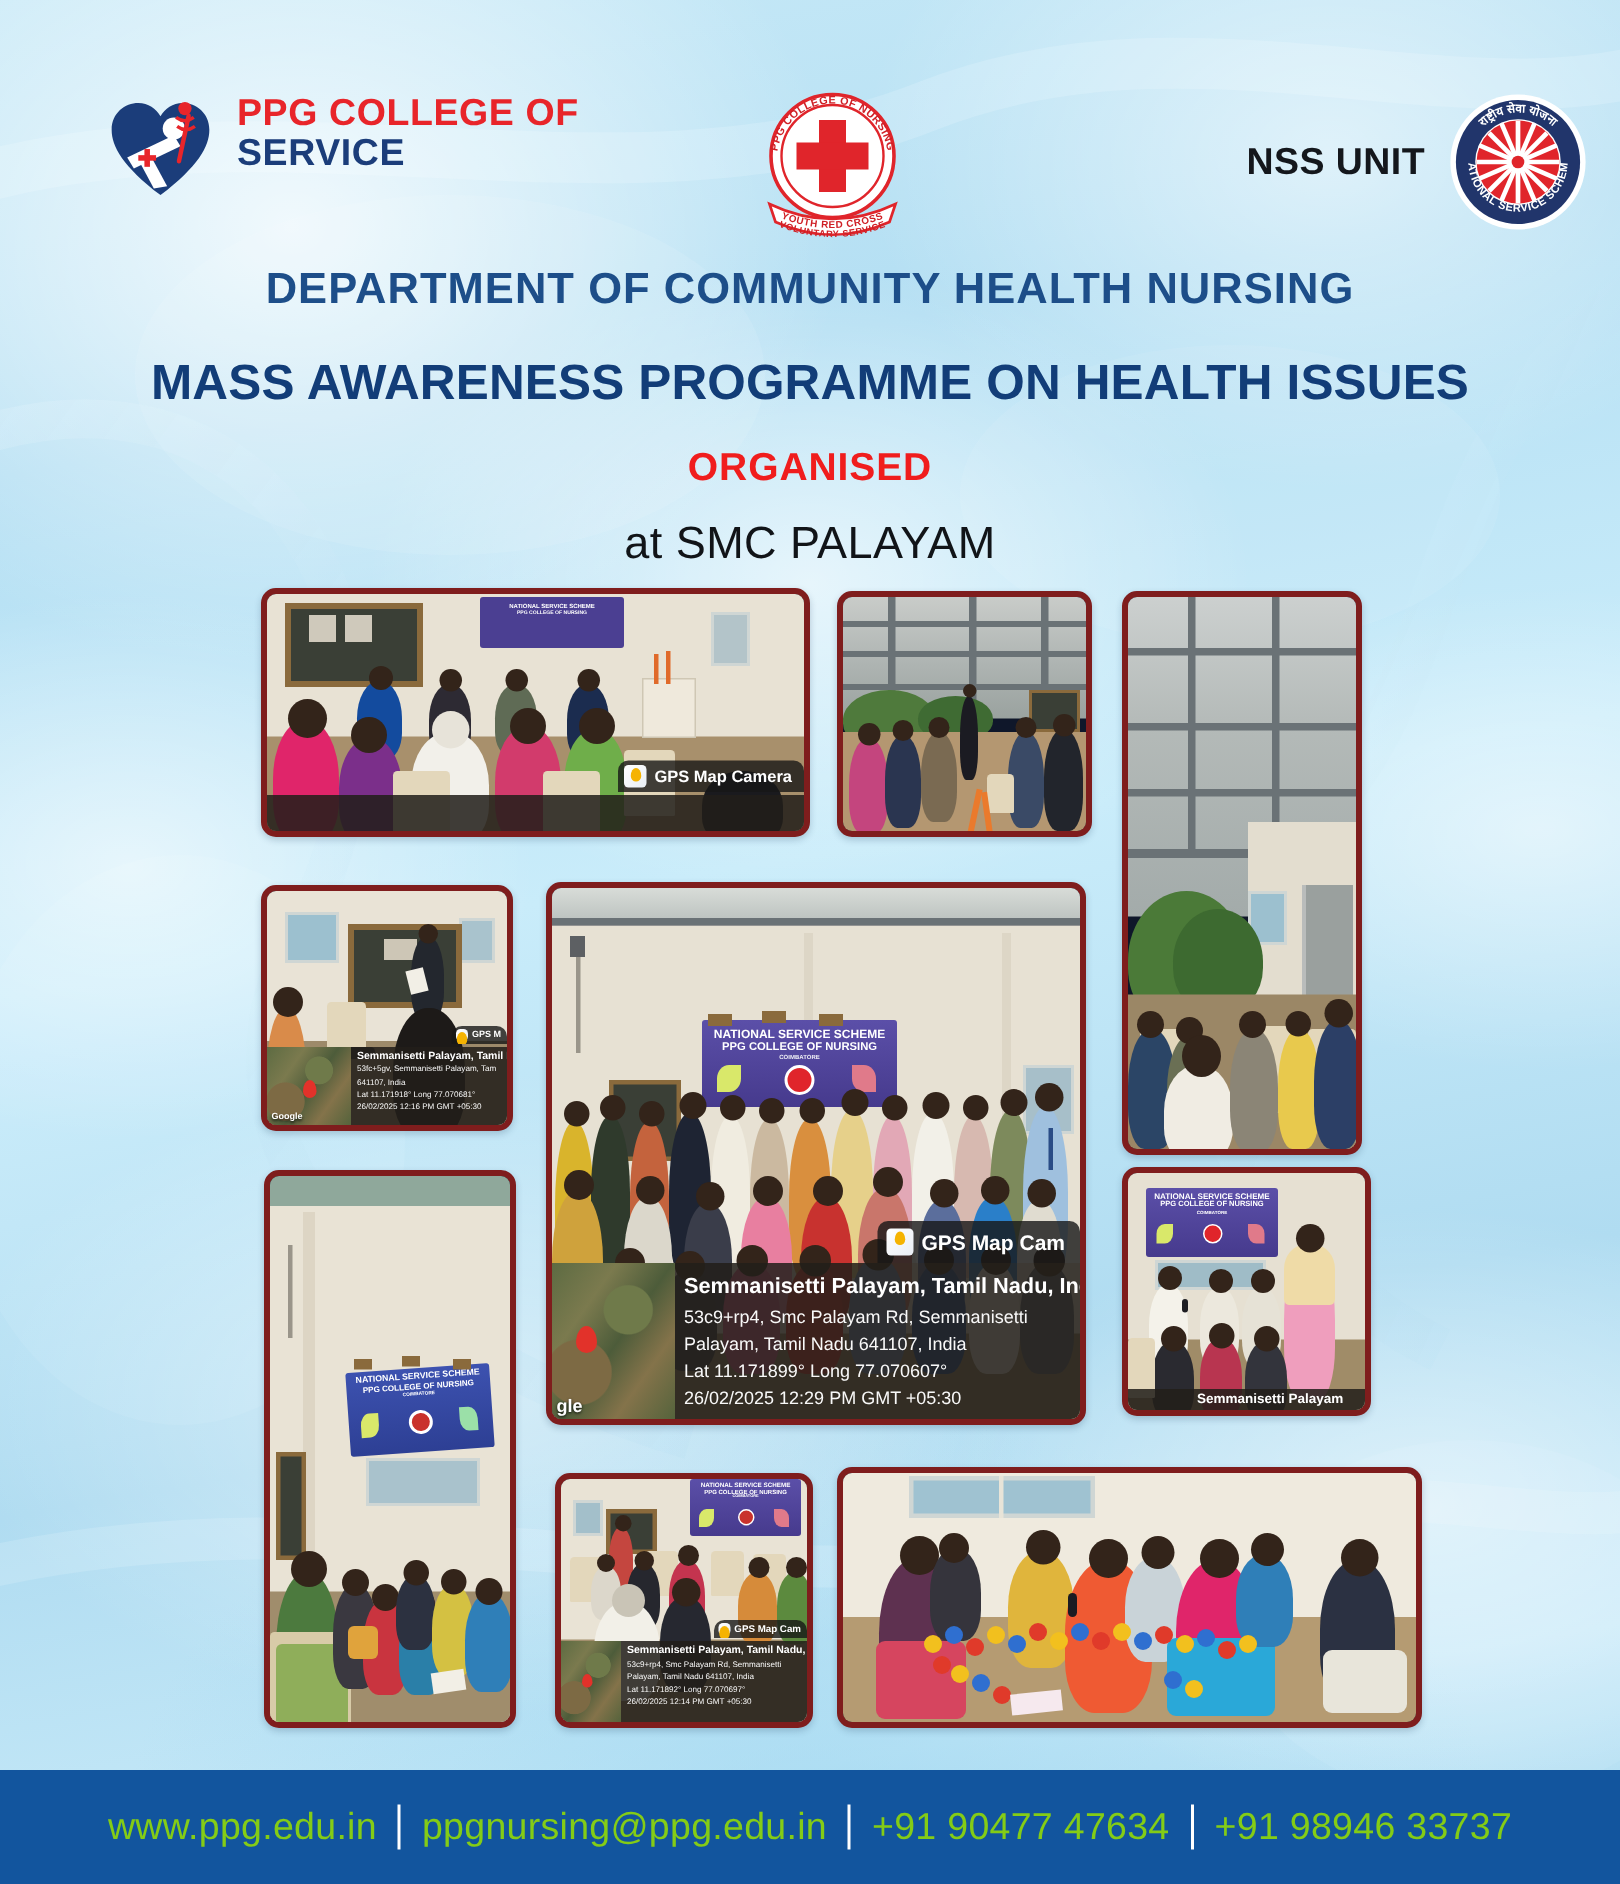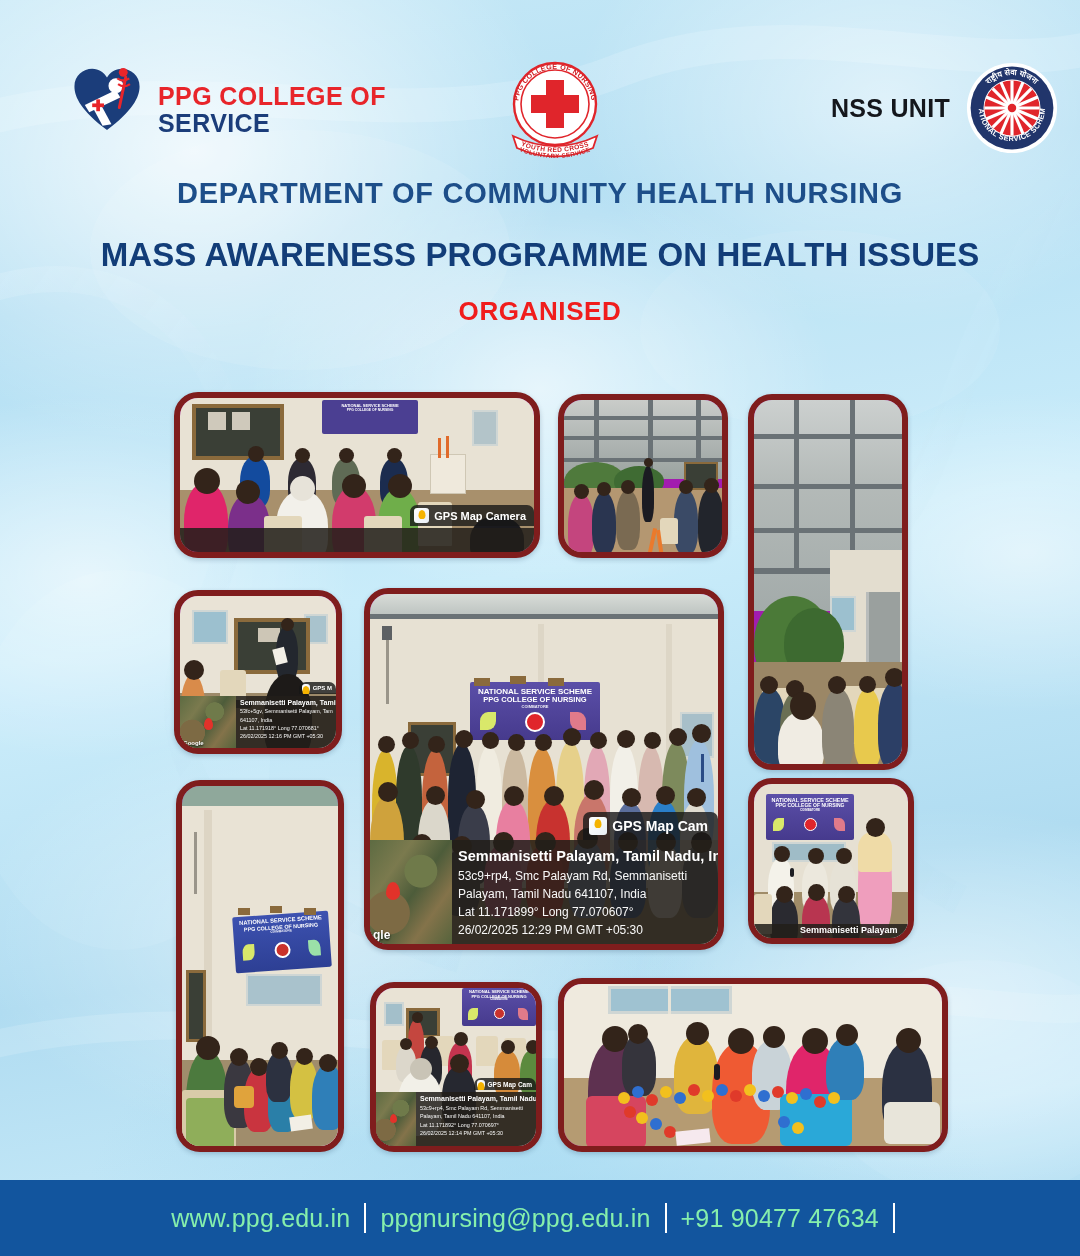--- a/index.html
+++ b/index.html
@@ -24,21 +24,21 @@
       radial-gradient(ellipse 50% 26% at 30% 74%, rgba(255,255,255,.45), rgba(255,255,255,0) 66%),
       radial-gradient(ellipse 45% 24% at 88% 80%, rgba(255,255,255,.50), rgba(255,255,255,0) 66%),
       radial-gradient(ellipse 60% 30% at 50% 96%, rgba(150,210,238,.55), rgba(255,255,255,0) 70%),
       linear-gradient(170deg,#c7e9f7 0%,#b4dff3 22%,#c9ecfa 46%,#b0dcf1 70%,#c6e9f8 88%,#a9d8ef 100%);
   }
   #bg .streaks { position:absolute; inset:0; opacity:.5; }
 
   
   #header { position:absolute; top:0; left:0; width:1080px; height:170px; z-index:3; }
 
-  #ppg-logo-block { position:absolute; left:70px; top:62px; display:flex; align-items:flex-end; gap:14px; }
+  #ppg-logo-block { position:absolute; left:70px; top:62px; display:flex; align-items:flex-start; gap:14px; }
   #ppg-logo-block .mark { width:74px; height:74px; flex:none; }
   #ppg-logo-block .words { line-height:1.06; }
   #ppg-logo-block .l1 { font-size:25px; font-weight:bold; color:#e8252a; letter-spacing:.4px; }
   #ppg-logo-block .l2 { font-size:25px; font-weight:bold; color:#1b3d7a; letter-spacing:.4px; }
 
   #yrc-logo { position:absolute; left:505px; top:56px; width:100px; height:104px; }
 
   #nss-block { position:absolute; right:22px; top:62px; display:flex; align-items:center; gap:16px; }
   #nss-block .nss-label { font-size:25px; font-weight:bold; color:#14171c; letter-spacing:.3px; }
   #nss-block .nss-mark { width:92px; height:92px; flex:none; }
@@ -58,24 +58,24 @@
     letter-spacing:.1px; margin-top:25px; white-space:nowrap;
   }
   #venue-line { margin-top:19px; display:flex; justify-content:center; align-items:baseline; gap:20px; }
   #venue-line .venue { font-size:30px; color:#111418; letter-spacing:.3px; }
   #venue-line .date  { font-size:30px; font-weight:bold; color:#14508f; letter-spacing:.3px; }
 
   
   #collage { position:absolute; left:0; top:0; width:1080px; height:1256px; z-index:2; }
   .photo {
     position:absolute;
-    border:6px solid #7f1d1d;
-    border-radius:24px;
+    border:4px solid #7f1d1d;
+    border-radius:10px;
     overflow:hidden;
-    background:#a21caf;
+    background:#0f172a;
     box-shadow:0 2px 5px rgba(20,50,80,.22);
   }
   .photo .scene { position:absolute; inset:0; overflow:hidden; }
 
   
   .wall    { position:absolute; background:#e6e0d2; }
   .ground  { position:absolute; background:#a8906c; }
   .roofbay { position:absolute; background:#cfd4d6; }
   .beam    { position:absolute; background:#6a7276; }
   .board   { position:absolute; background:#3a3f36; border:4px solid #8a6a3c; }
@@ -126,21 +126,21 @@
   .gps-panel .gtext { position:absolute; top:0; }
   .gps-panel .gtitle { font-weight:bold; }
   .gps-panel .gline { opacity:.97; }
 
   
   #footer {
     position:absolute; left:0; bottom:0; width:1080px; height:76px;
     background:#12559e; z-index:4;
     display:flex; align-items:center; justify-content:center;
   }
-  #footer .row { display:flex; align-items:center; color:#86efac; font-size:25px; letter-spacing:.2px; }
+  #footer .row { display:flex; align-items:center; color:#84cc16; font-size:25px; letter-spacing:.2px; }
   #footer .sep { width:2px; height:30px; background:#fff; margin:0 14px; flex:none; }
 </style>
 </head>
 <body>
 
 <div id="bg">
   <div class="wash"></div>
   <svg class="streaks" viewBox="0 0 1080 1256" preserveAspectRatio="none">
     <defs>
       <linearGradient id="sg" x1="0" y1="0" x2="1" y2="1">
@@ -235,20 +235,21 @@
       </text>
     </svg>
   </div>
 </div>
 
 <div id="title-block">
   <div id="dept-line">DEPARTMENT OF COMMUNITY HEALTH NURSING</div>
   <div id="programme-line">MASS AWARENESS PROGRAMME  ON HEALTH ISSUES</div>
   <div id="organised-line">ORGANISED</div>
   <div id="venue-line">
+    <span class="venue">at SMC PALAYAM</span>
   </div>
 </div>
 
 <div id="collage">
 
   <div class="photo" style="left:174px; top:392px; width:366px; height:166px;">
     <div class="scene">
       <div class="wall" style="left:0;top:0;right:0;height:62%;background:#e8e2d4;"></div>
       <div class="ground" style="left:0;bottom:0;right:0;height:40%;background:#a8906c;"></div>
       <div class="board" style="left:12px;top:6px;width:92px;height:56px;"></div>
@@ -699,14 +700,15 @@
 </div>
 
 <div id="footer">
   <div class="row">
     <span>www.ppg.edu.in</span>
     <span class="sep"></span>
     <span>ppgnursing@ppg.edu.in</span>
     <span class="sep"></span>
     <span>+91 90477 47634</span>
     <span class="sep"></span>
+    <span>+91 98946 33737</span>
   </div>
 </div>
 
 </body></html>

